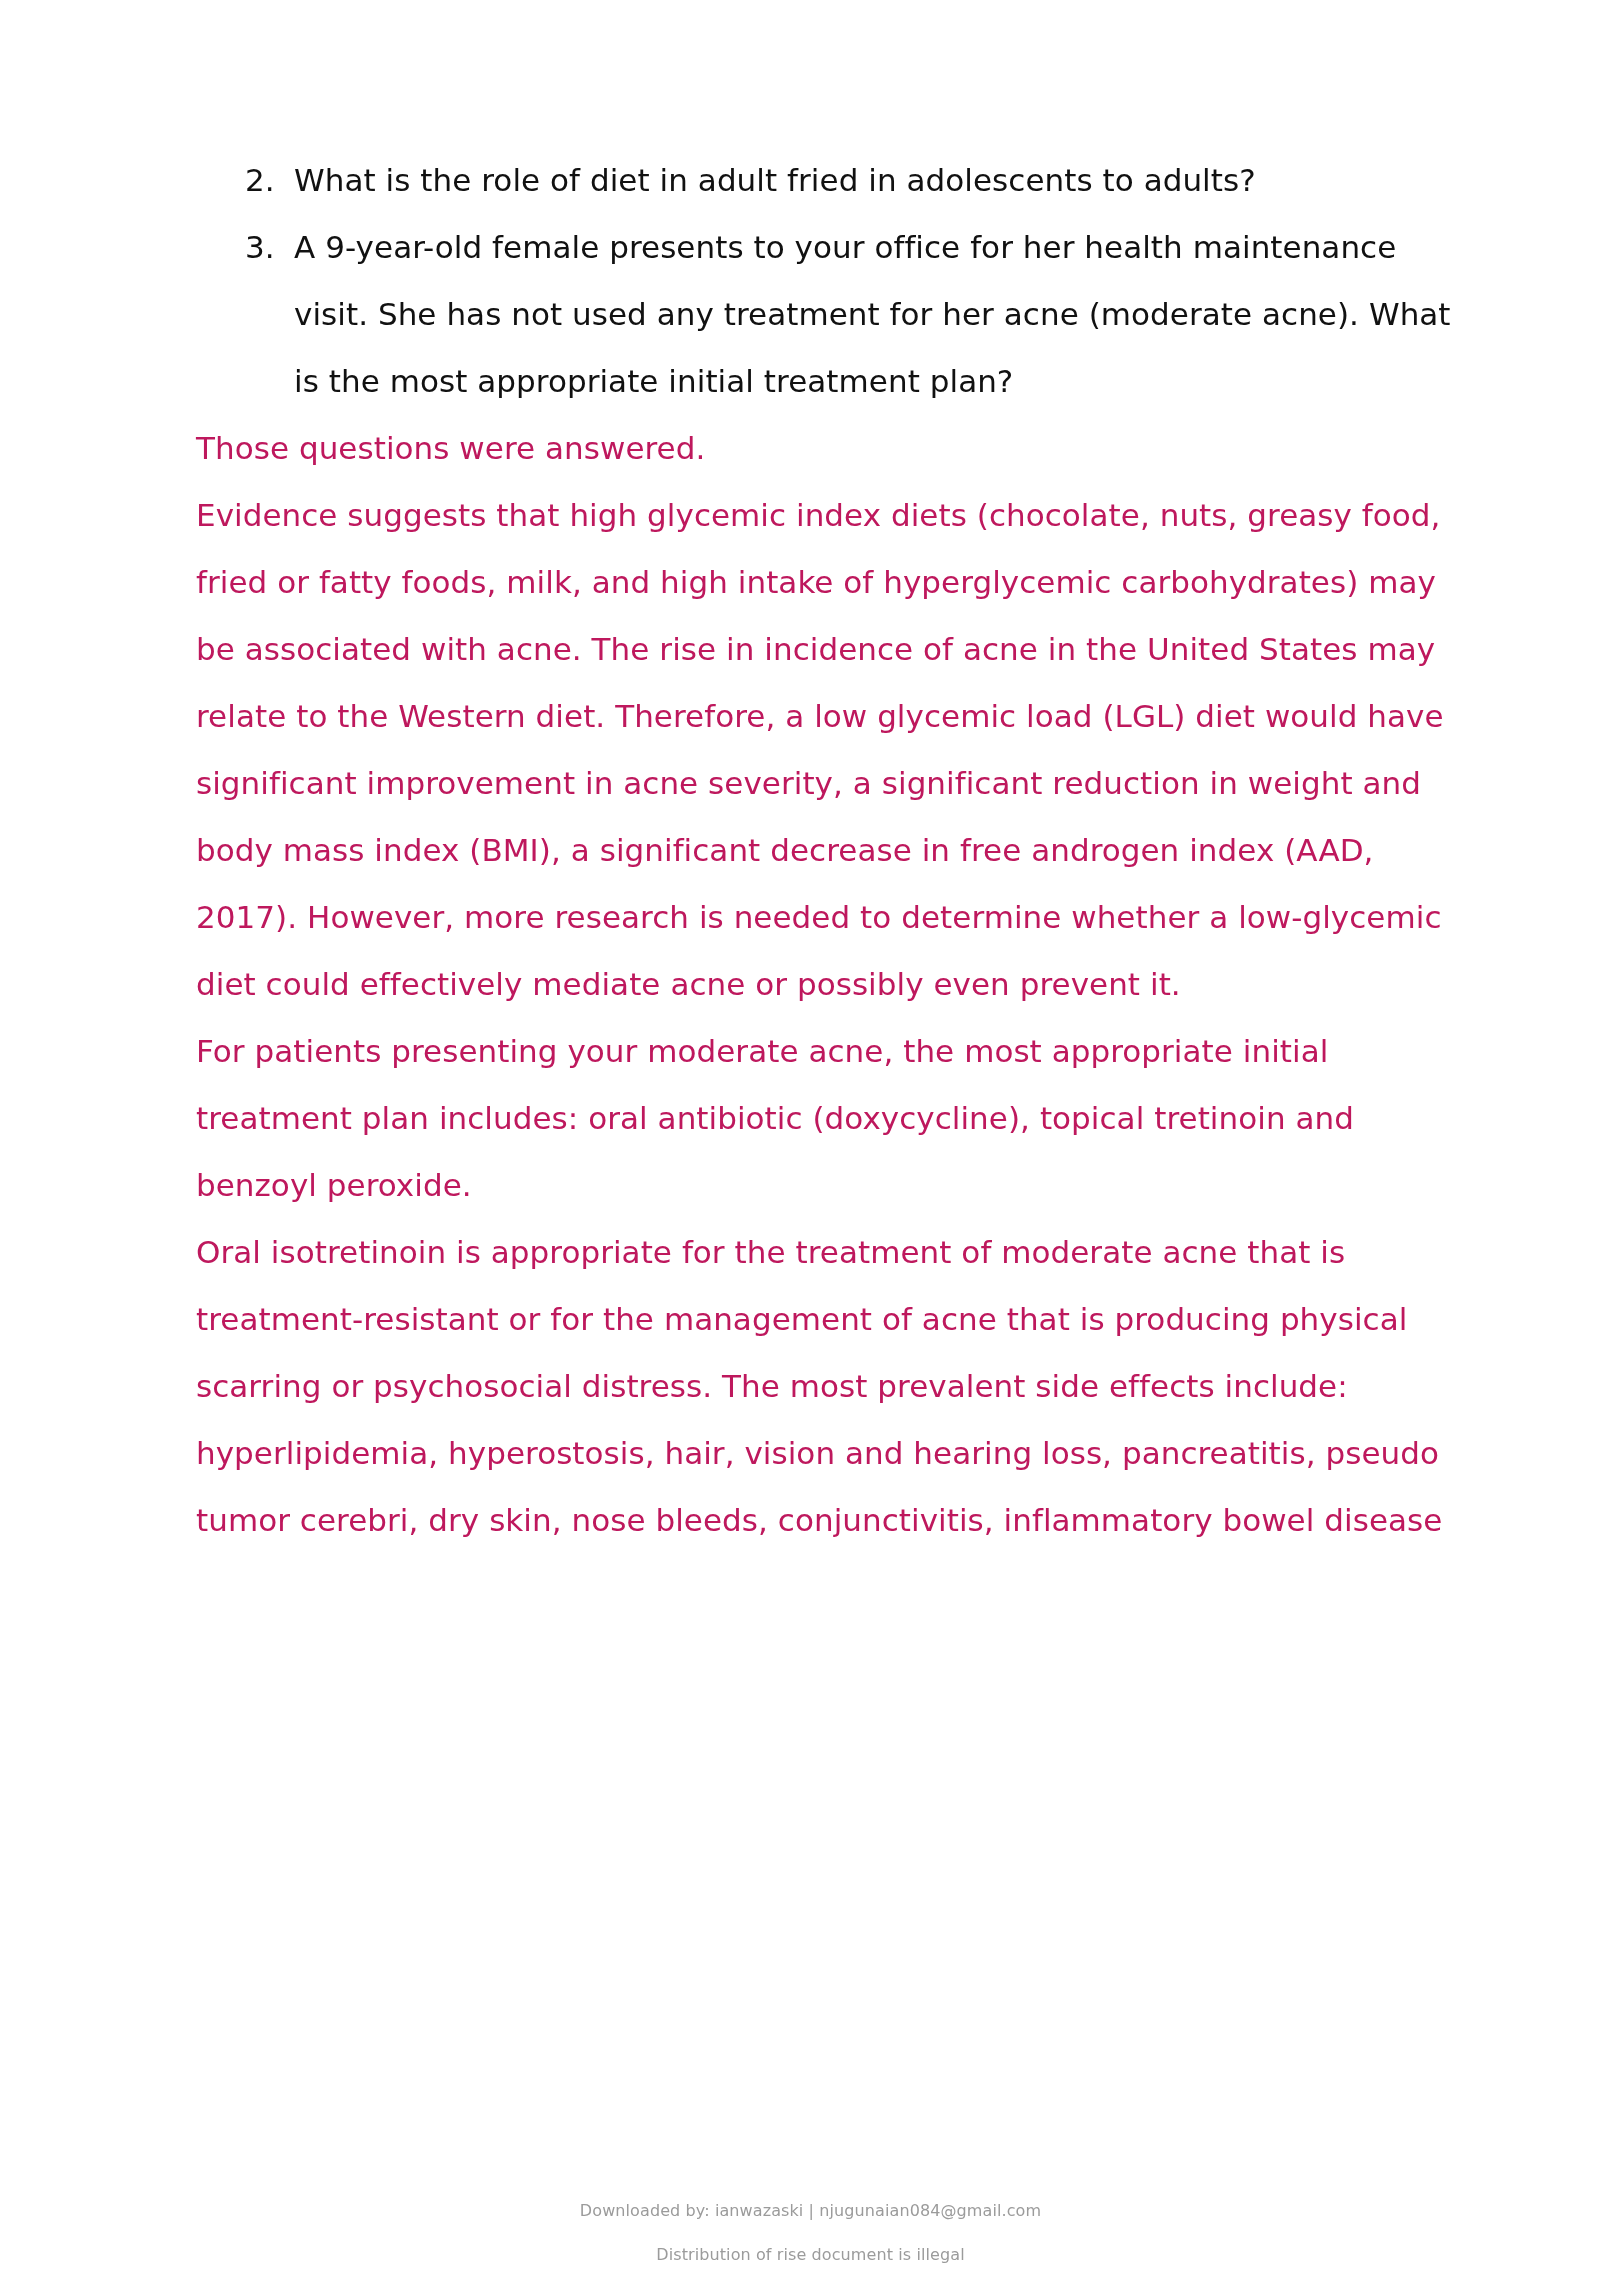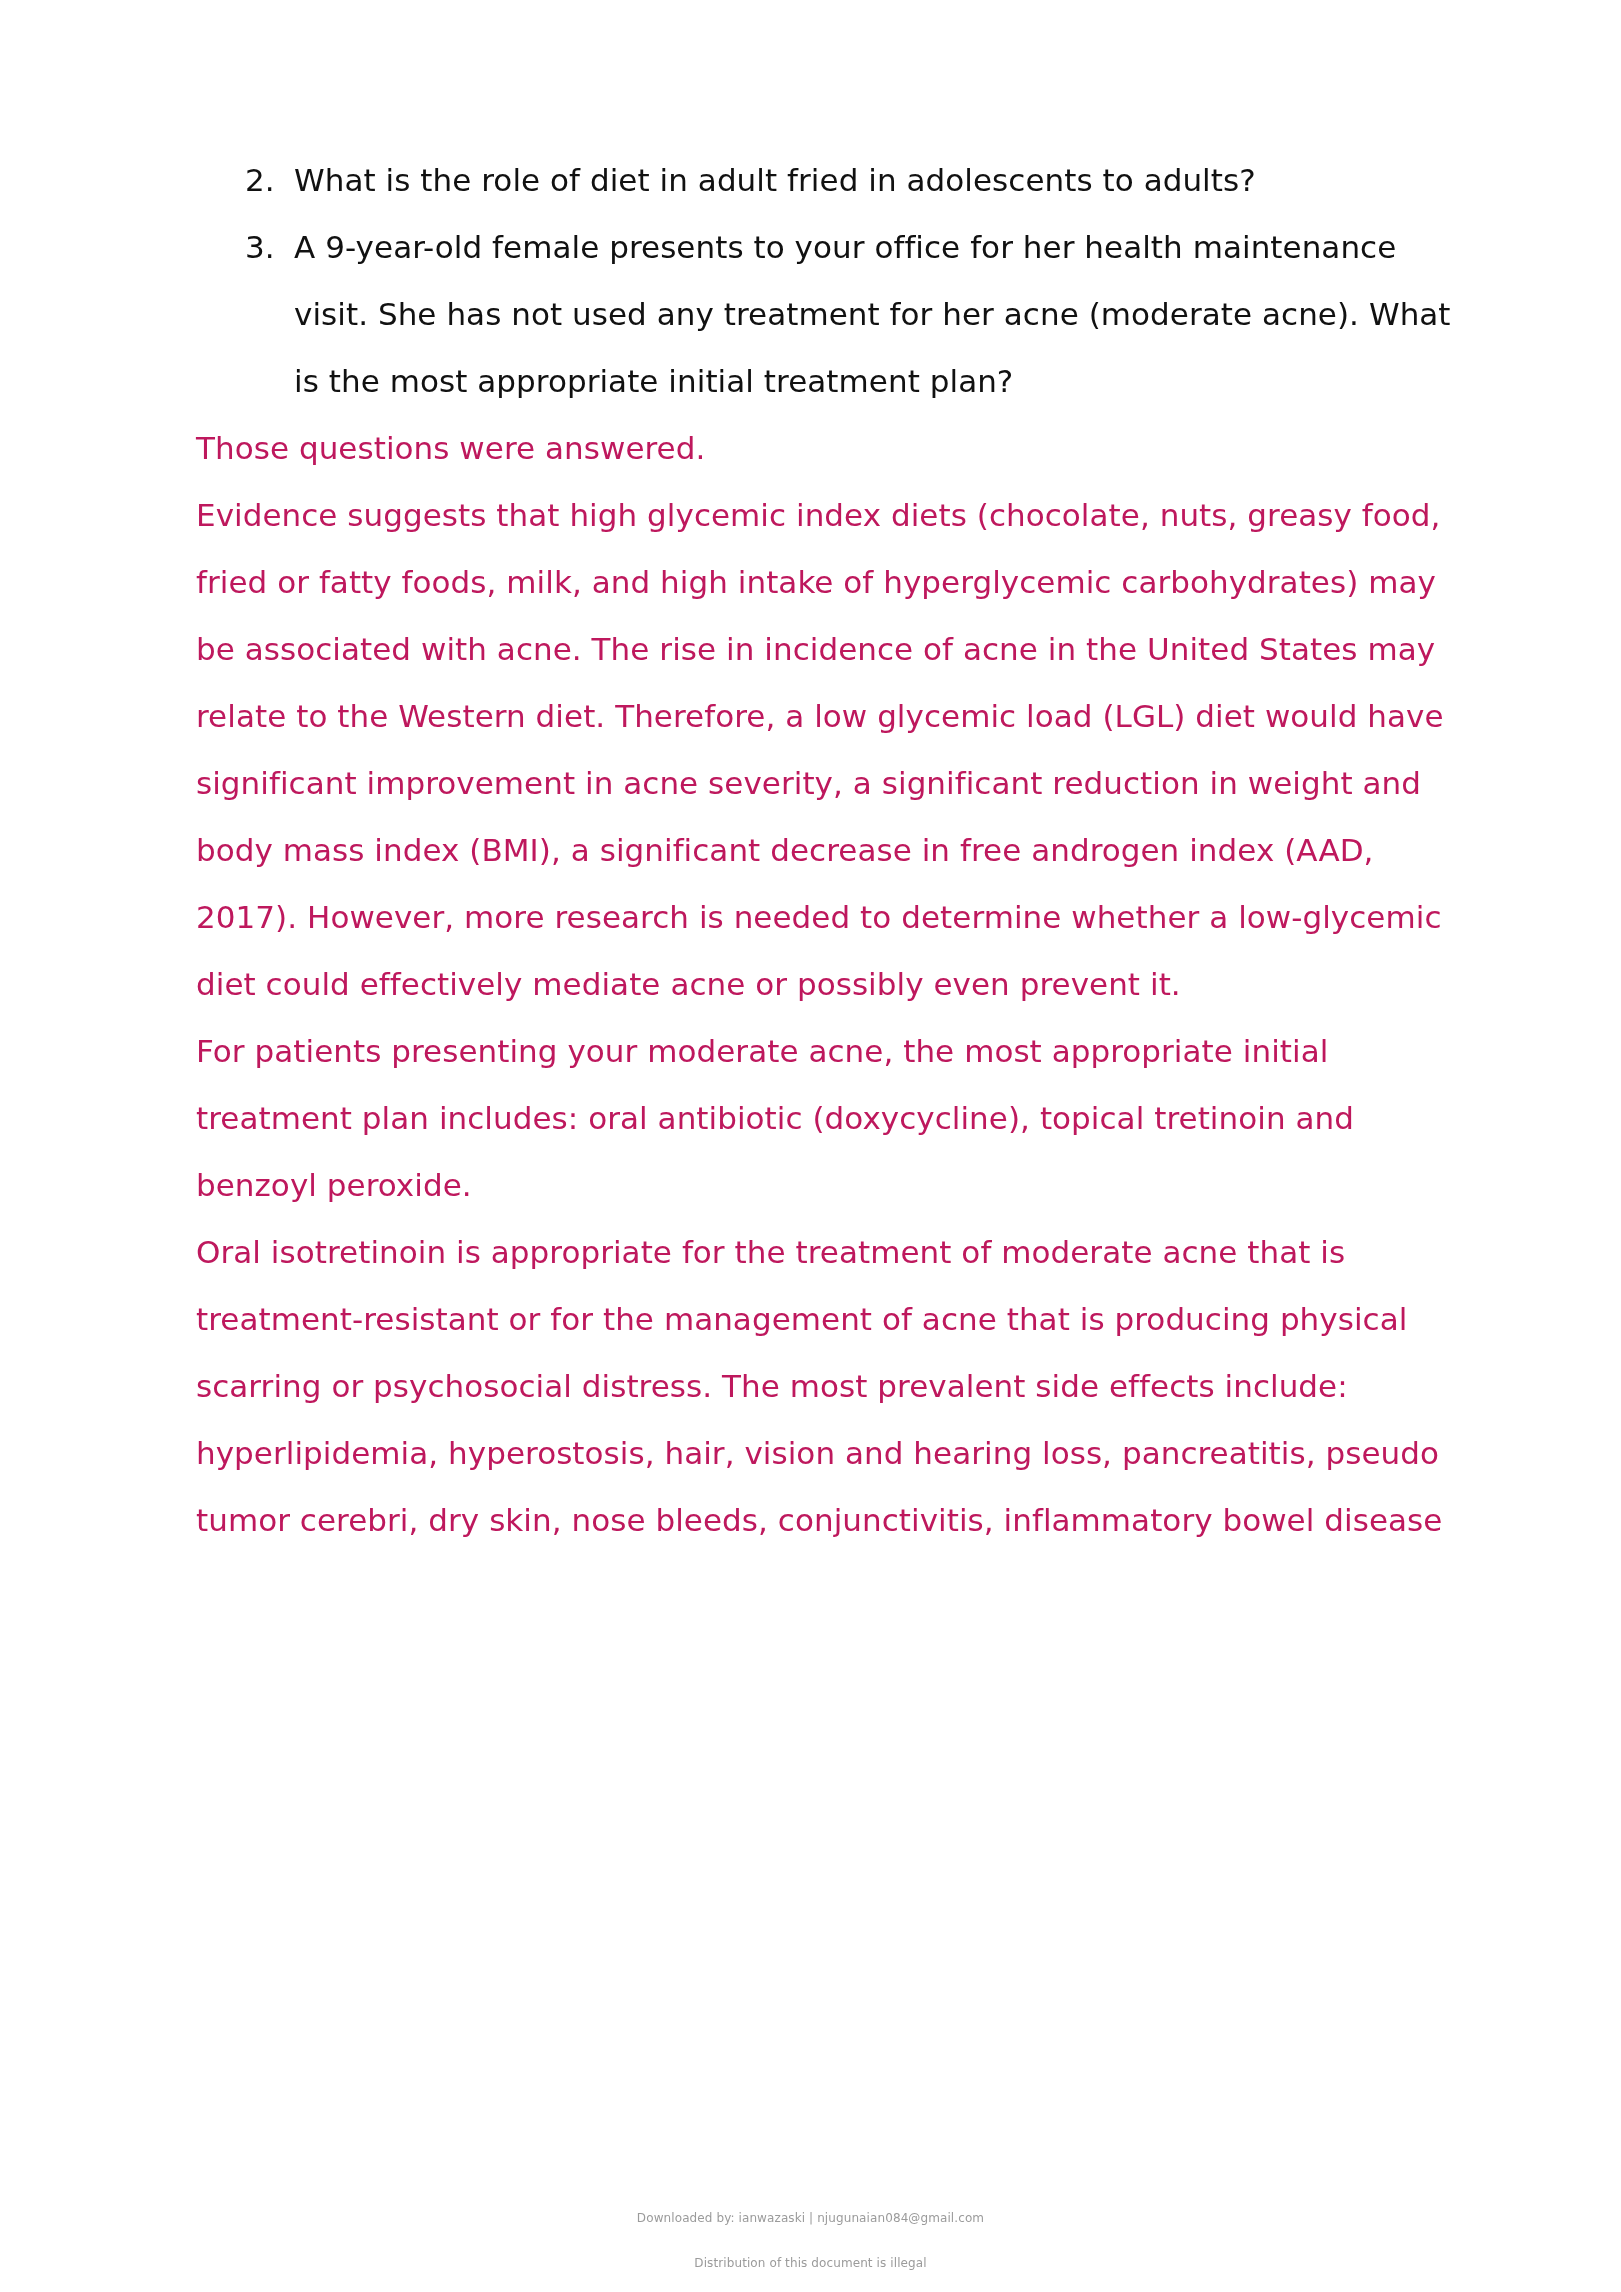--- a/index.html
+++ b/index.html
@@ -77,24 +77,24 @@
   
   .footer {
     position: absolute;
     left: 0;
     right: 0;
     top: 2188px;
     text-align: center;
   }
 
   .footer-line {
-    font-size: 12px;
+    font-size: 16px;
     line-height: 29px;
     color: #9b9b9b;
-    margin: 16px;
+    margin: 8px;
     letter-spacing: 0.1px;
   }
 
   .footer-line.second {
     margin-top: 14.7px;
   }
 </style>
 </head>
 <body>
 
@@ -118,17 +118,17 @@
     <p class="para para-wide">Evidence suggests that high glycemic index diets (chocolate, nuts, greasy food, fried or fatty foods, milk, and high intake of hyperglycemic carbohydrates) may be associated with acne. The rise in incidence of acne in the United States may relate to the Western diet. Therefore, a low glycemic load (LGL) diet would have significant improvement in acne severity, a significant reduction in weight and body mass index (BMI), a significant decrease in free androgen index (AAD, 2017). However, more research is needed to determine whether a low-glycemic diet could effectively mediate acne or possibly even prevent it.</p>
 
     <p class="para para-wide">For patients presenting your moderate acne, the most appropriate initial treatment plan includes: oral antibiotic (doxycycline), topical tretinoin and benzoyl peroxide.</p>
 
     <p class="para para-wide">Oral isotretinoin is appropriate for the treatment of moderate acne that is treatment-resistant or for the management of acne that is producing physical scarring or psychosocial distress. The most prevalent side effects include: hyperlipidemia, hyperostosis, hair, vision and hearing loss, pancreatitis, pseudo tumor cerebri, dry skin, nose bleeds, conjunctivitis, inflammatory bowel disease</p>
 
   </div>
 
   <div class="footer">
     <p class="footer-line">Downloaded by: ianwazaski | njugunaian084@gmail.com</p>
-    <p class="footer-line second">Distribution of this document is illegal</p>
+    <p class="footer-line second">Distribution of rise document is illegal</p>
   </div>
 
 </div>
 
 
 </body></html>

